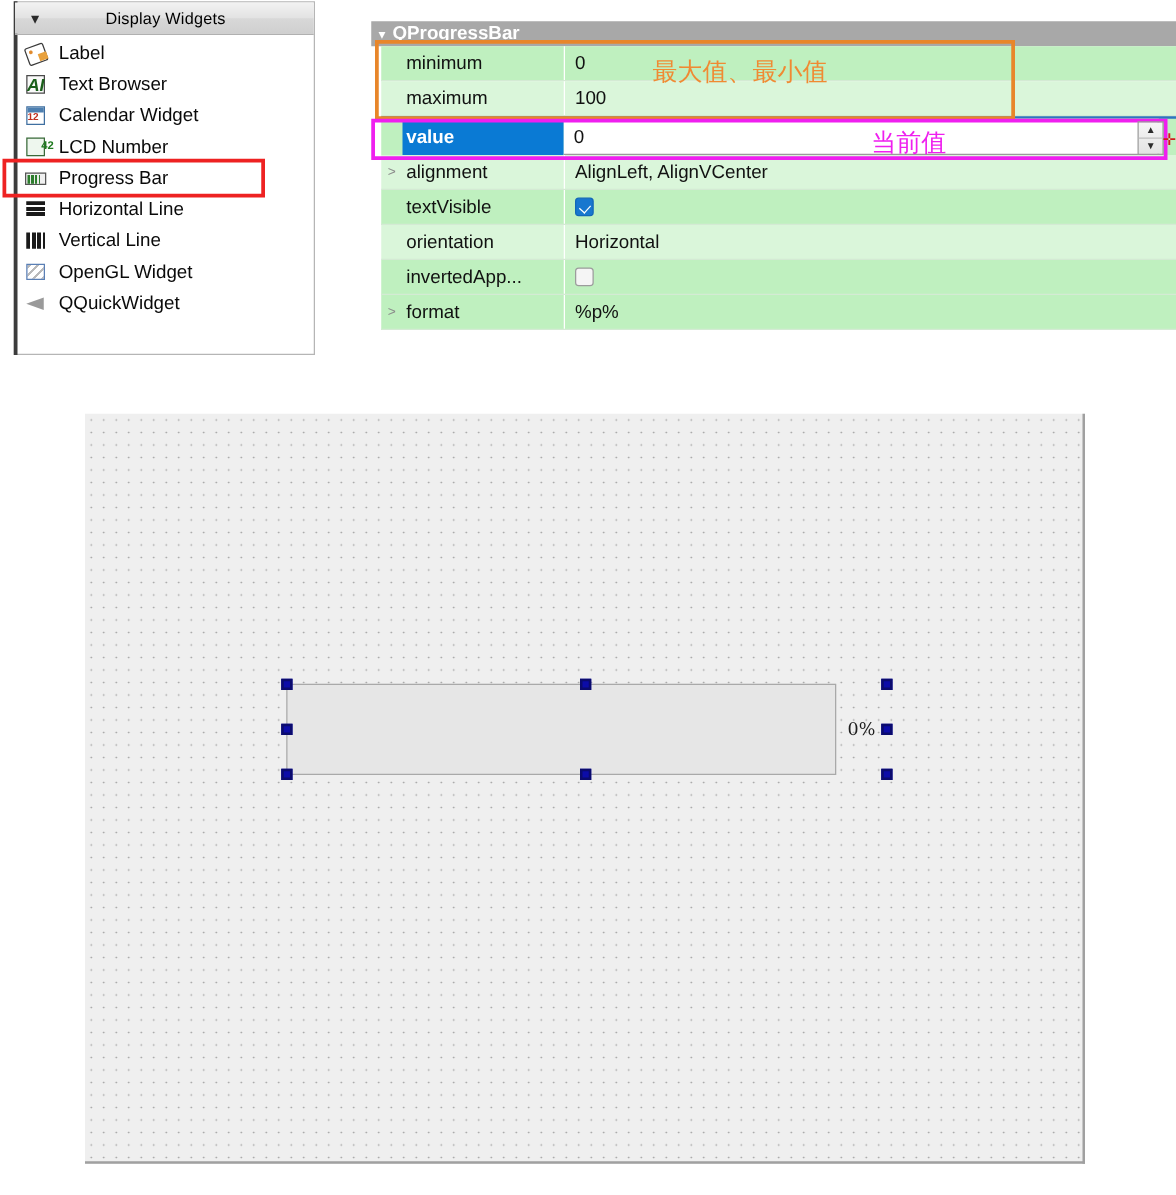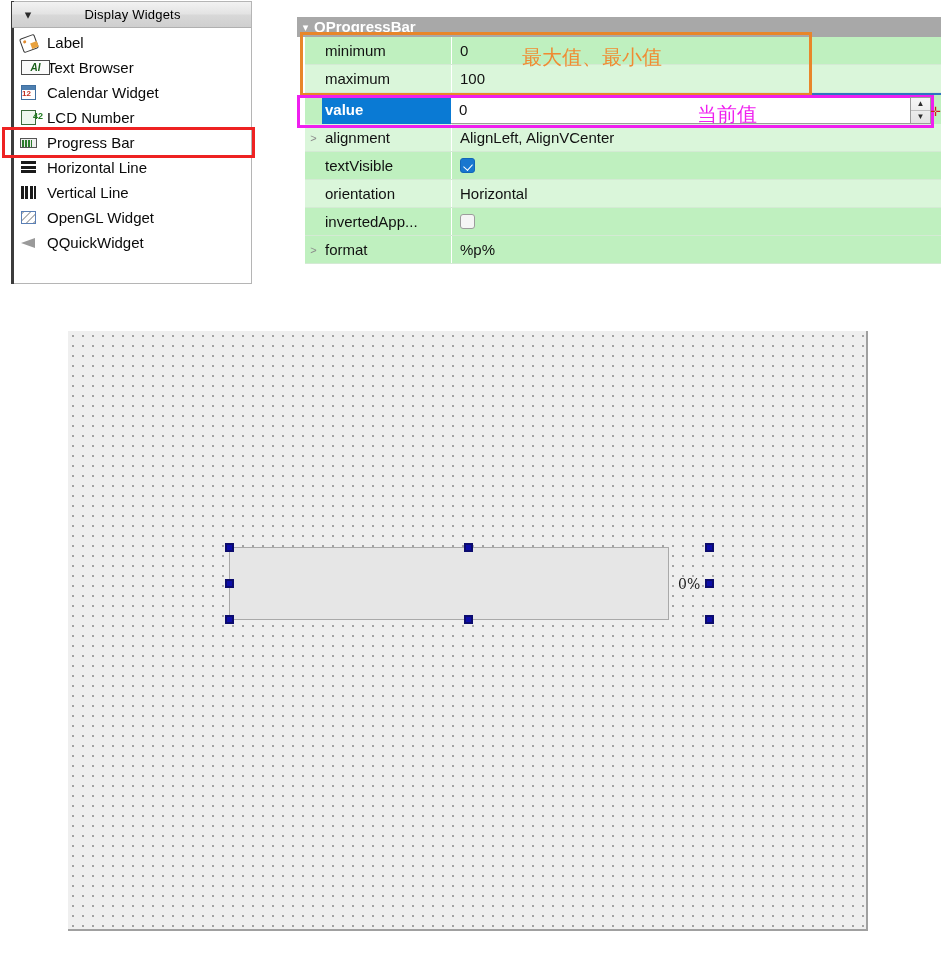--- a/index.html
+++ b/index.html
@@ -39,21 +39,21 @@
   .wb-list{padding:2px 0 0 0;}
   .wb-item{
     display:flex;align-items:center;height:25px;padding-left:7px;
     position:relative;
   }
   .wb-item .wb-label{
     font-size:15px;color:#0a0a0a;margin-left:7px;white-space:nowrap;
   }
   .wb-item.selected{
     outline:3px solid #ee2222;outline-offset:0;
-    margin-left:-7px;padding-left:14px;width:247px;box-sizing:border-box;
+    margin-left:-7px;padding-left:14px;width:204px;box-sizing:border-box;
   }
   .wb-ico{
     width:21px;height:19px;flex:0 0 21px;position:relative;
     display:inline-block;
   }
 
   
   .ico-label{ }
   .ico-label i{
     position:absolute;left:2px;top:3px;width:14px;height:13px;
@@ -63,24 +63,24 @@
   .ico-label i::after{
     content:"";position:absolute;left:2px;top:2px;width:3px;height:3px;
     border-radius:50%;background:#e08a2e;
   }
   .ico-label b{
     position:absolute;left:12px;top:9px;width:7px;height:6px;background:#e8a13d;
     transform:rotate(-20deg);
   }
 
   .ico-textbrowser u{
-    position:absolute;left:2px;top:2px;width:29px;height:15px;
+    position:absolute;left:2px;top:2px;width:15px;height:15px;
     border:1.4px solid #4a4a4a;background:#fafafa;box-sizing:border-box;
     text-decoration:none;
-    font-size:10px;color:#1a5f1a;font-style:italic;
+    font-size:14px;color:#1a5f1a;font-style:italic;
     display:flex;align-items:center;justify-content:center;font-weight:bold;
   }
 
   .ico-graphics i{
     position:absolute;left:2px;top:1px;width:14px;height:13px;
     background:#8fbcd8;border:1px solid #4a6d85;border-radius:2px;
   }
   .ico-graphics b{
     position:absolute;left:6px;top:6px;width:11px;height:11px;
     background:#e6c34a;border:1px solid #8a6d20;border-radius:50%;

